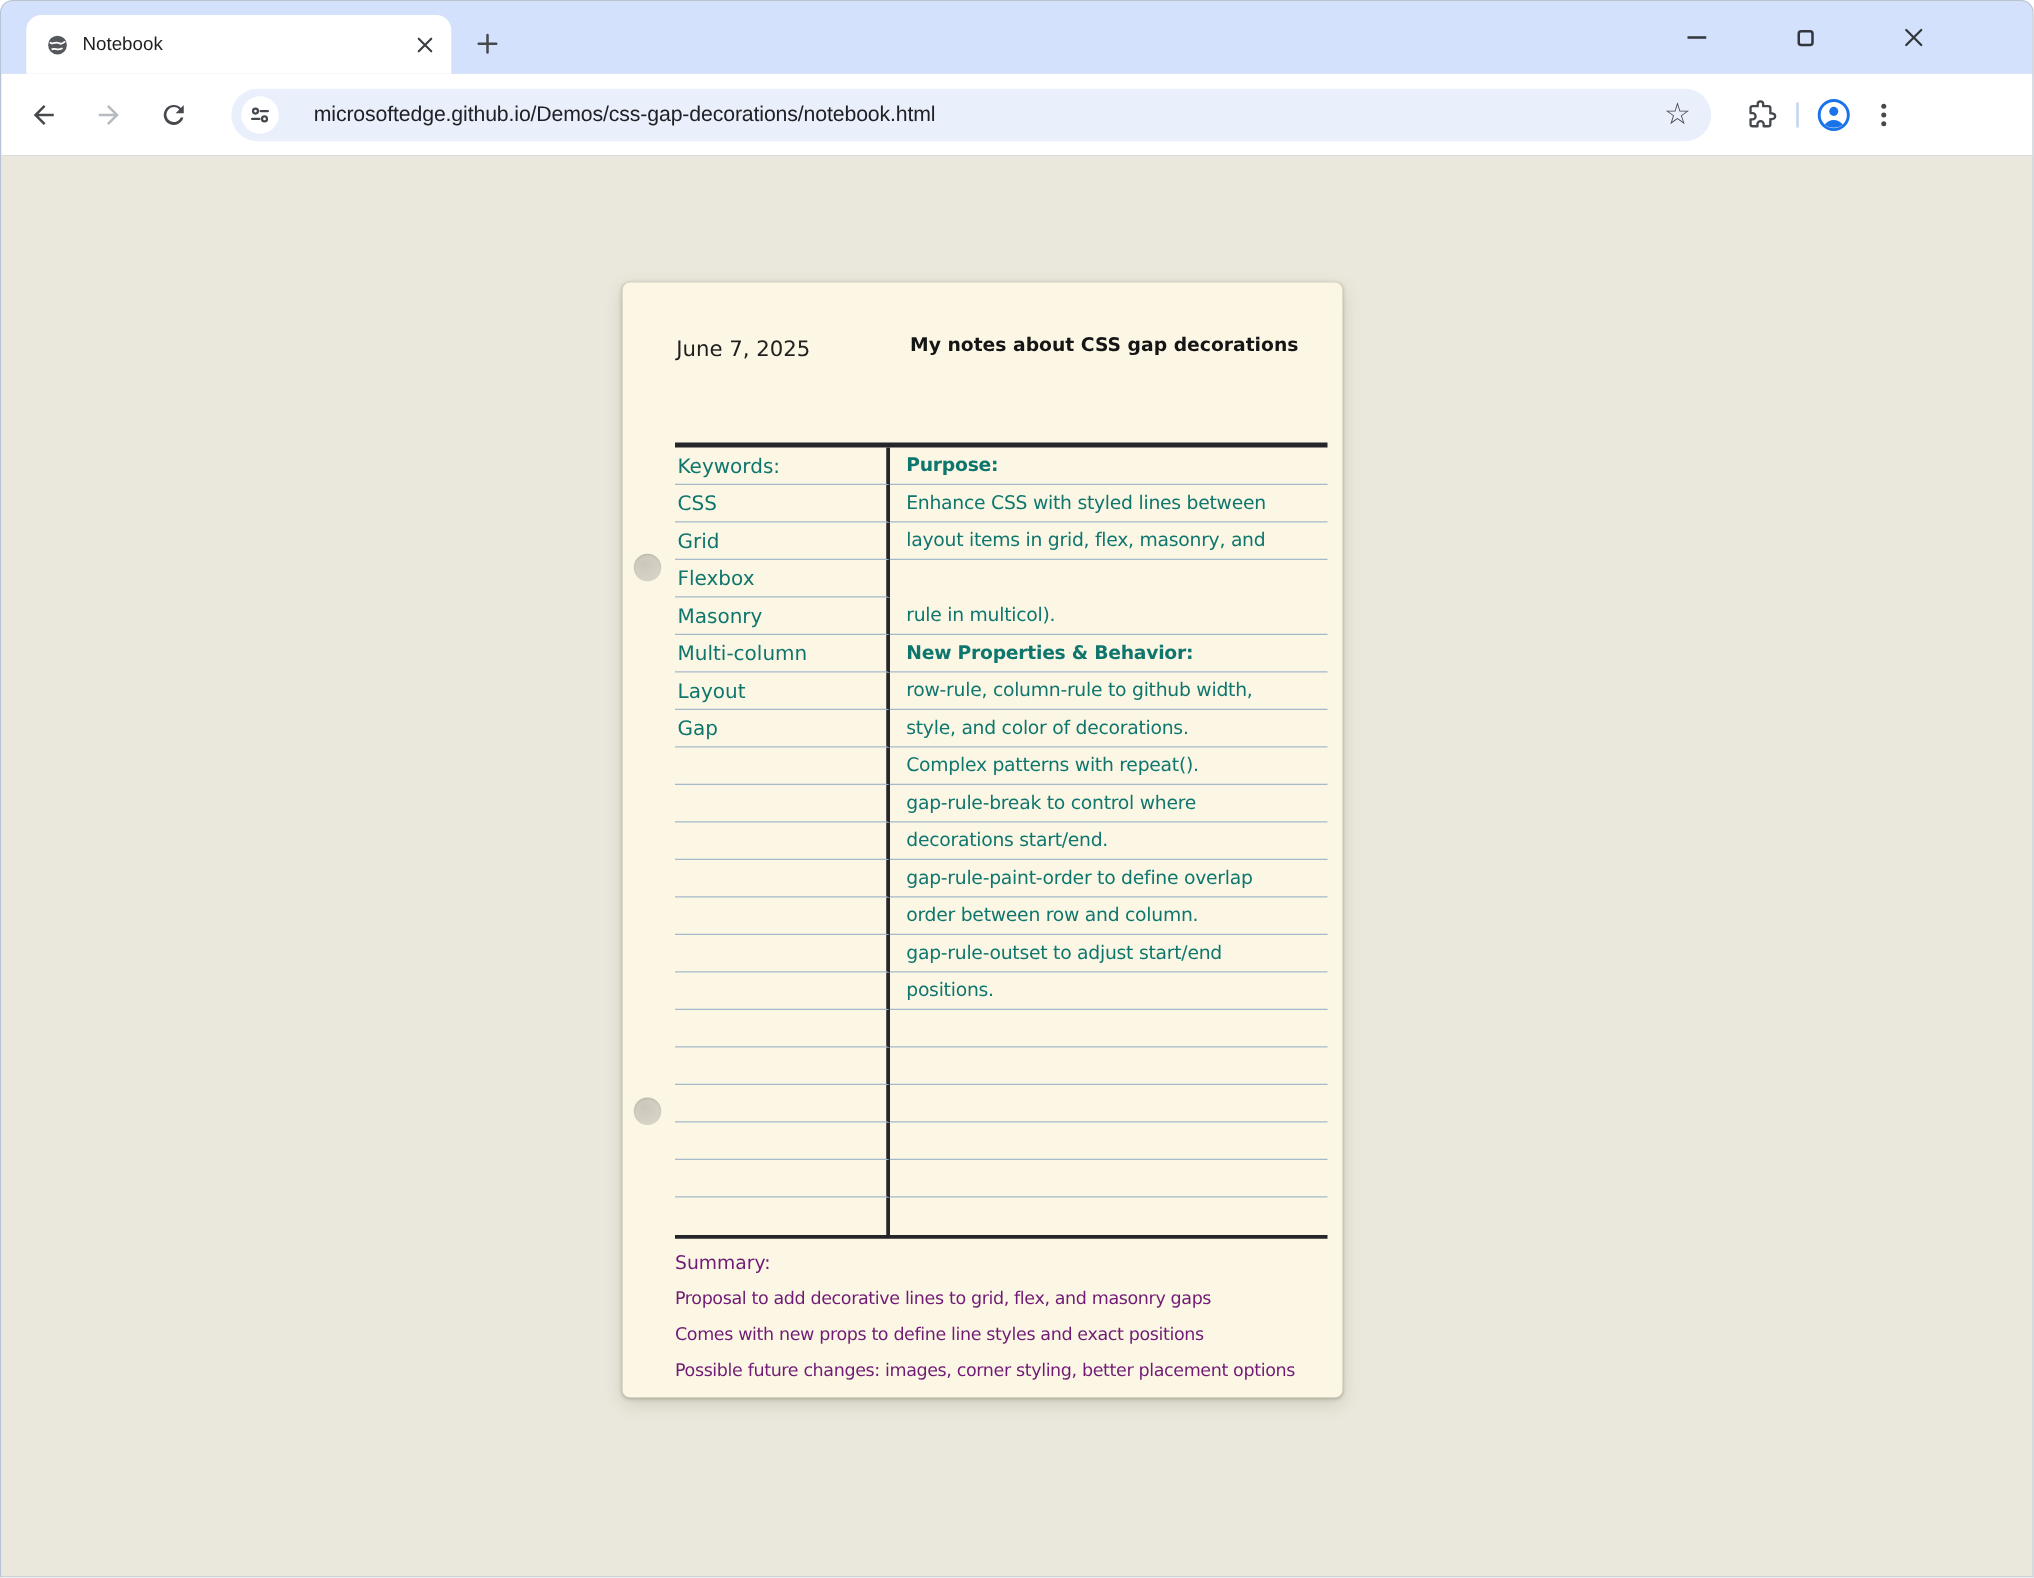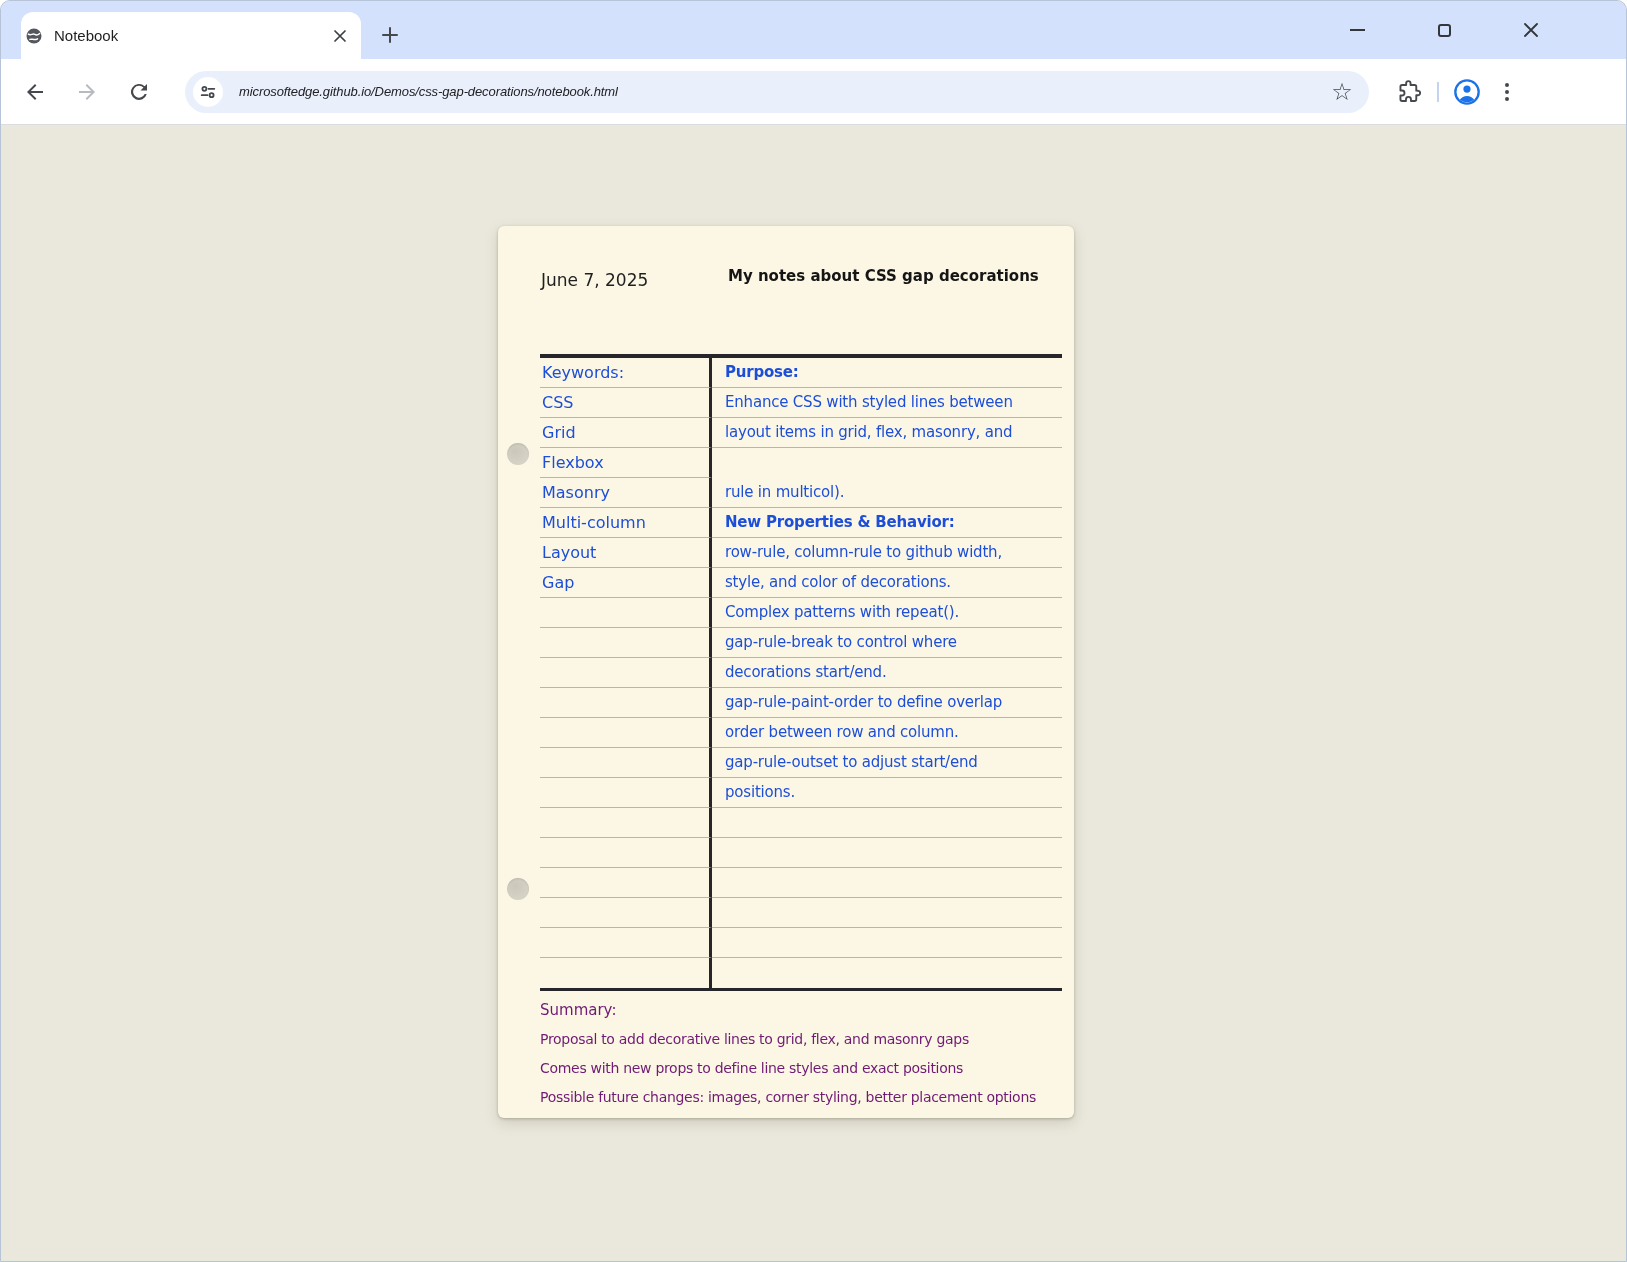--- a/index.html
+++ b/index.html
@@ -10,21 +10,21 @@
     background:#eae8dc;
   }
   
   .tabstrip {
     position:relative; height:58px; background:#d3e1fc;
     border-radius:9px 9px 0 0;
   }
   .tab {
     position:absolute; left:20px; top:11px; width:340px; height:47px;
     background:#ffffff; border-radius:12px 12px 0 0;
-    display:flex; align-items:center; padding:0 12px 0 4px;
+    display:flex; align-items:center; padding:0 12px 0 16px;
   }
   .tab-favicon { width:18px; height:18px; flex:0 0 auto; }
   .tab-title {
     margin-left:11px; font-size:15px; color:#1f1f1f; flex:1 1 auto;
     white-space:nowrap; overflow:hidden;
   }
   .tab-close { width:18px; height:18px; display:flex; align-items:center; justify-content:center; border-radius:50%; cursor:pointer; }
   .newtab-btn {
     position:absolute; left:372px; top:17px; width:34px; height:34px;
     display:flex; align-items:center; justify-content:center; border-radius:50%;
@@ -46,22 +46,22 @@
   .omnibox {
     position:relative; margin-left:26px; height:42px; flex:1 1 auto;
     background:#e9effb; border-radius:21px; display:flex; align-items:center;
     padding:0 52px 0 8px; max-width:1184px;
   }
   .site-info {
     width:30px; height:30px; background:#ffffff; border-radius:50%;
     display:flex; align-items:center; justify-content:center; flex:0 0 auto;
   }
   .url-text {
-    margin-left:16px; font-size:13px; color:#202124; white-space:nowrap;
-    overflow:hidden; letter-spacing:-0.1px;font-style:italic;
+    margin-left:28px; font-size:17px; color:#202124; white-space:nowrap;
+    overflow:hidden; letter-spacing:-0.1px;
   }
   .star-btn {
     position:absolute; right:14px; top:50%; transform:translateY(-50%);
     width:26px; height:26px; display:flex; align-items:center; justify-content:center;
     font-size:24px; color:#45484d; line-height:1;
   }
   .tail { display:flex; align-items:center; flex:0 0 auto; margin-left:20px; }
   .tool-btn { width:40px; height:40px; display:flex; align-items:center; justify-content:center; border-radius:50%; }
   .vsep { width:2px; height:20px; background:#c3d3f0; margin:0 8px; }
   .kebab { display:flex; flex-direction:column; gap:3px; align-items:center; }
@@ -89,21 +89,21 @@
     font-size:15px; font-weight:bold; line-height:29px; color:#151515;
     font-family:"DejaVu Sans", cursive;
   }
   .note-table {
     position:absolute; left:42px; top:128px; width:522px;
     border-top:4px solid #26262a; border-bottom:3px solid #26262a;
     font-family:"DejaVu Sans", cursive;
   }
   .nrow { display:flex; height:30px; }
   .nrow:last-child .cell { border-bottom:none; }
-  .cell { border-bottom:1px solid #a5b9cb; line-height:29px; color:#1d4ed8; white-space:nowrap; overflow:hidden; }
+  .cell { border-bottom:1px solid #a5b9cb; line-height:29px; color:#0f766e; white-space:nowrap; overflow:hidden; }
   .cell-left {
     width:172px; flex:0 0 auto; border-right:3px solid #26262a;
     padding-left:2px; font-size:16px;
   }
   .cell-right { flex:1 1 auto; padding-left:13px; font-size:15px; letter-spacing:-0.2px; }
   .cell-right.bold { font-weight:bold; }
   .summary {
     position:absolute; left:42px; top:770px; width:522px;
     font-family:"DejaVu Sans", cursive; color:#701a75;
   }

